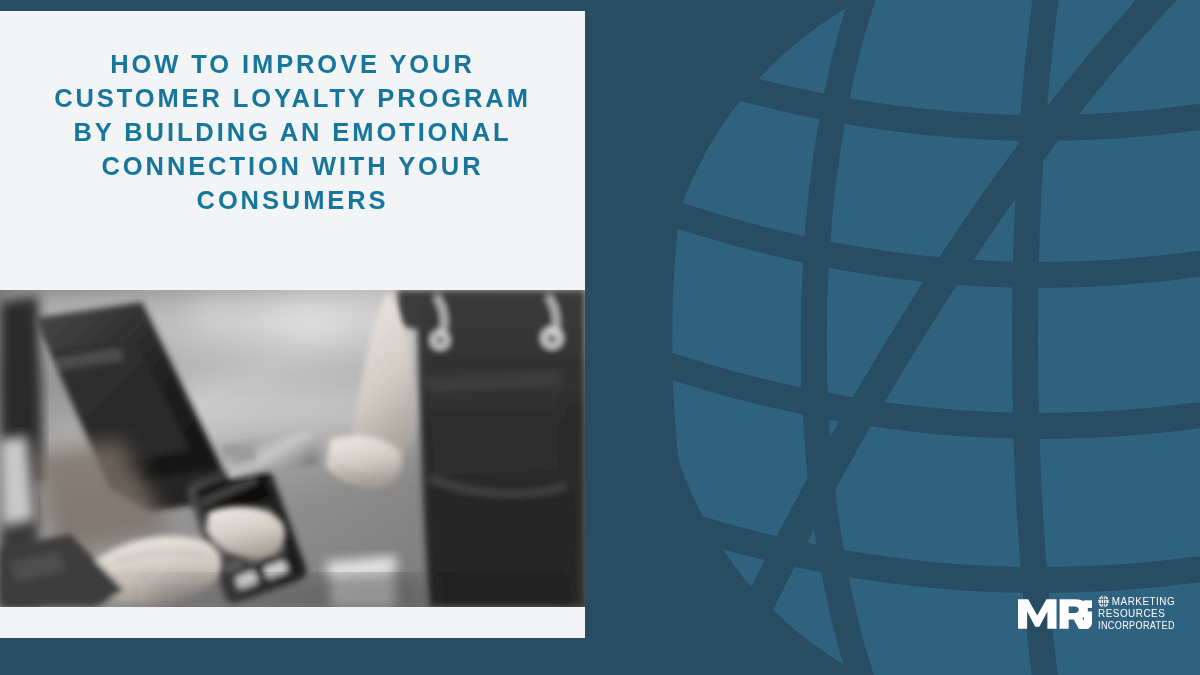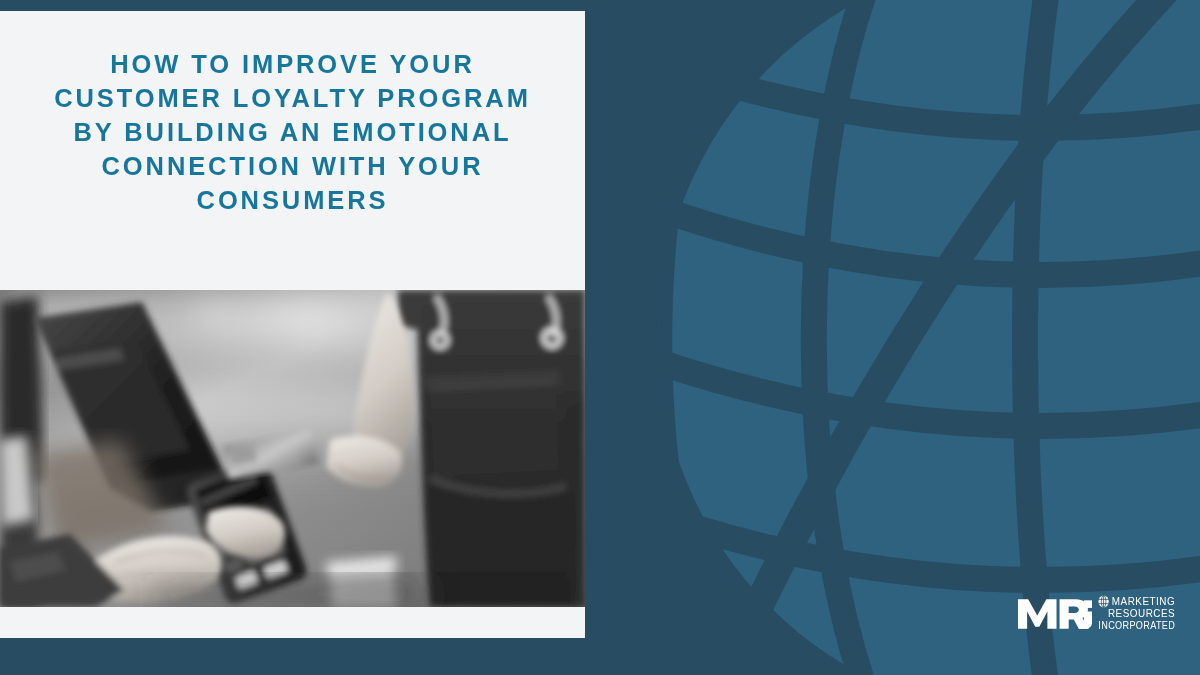--- a/index.html
+++ b/index.html
@@ -117,21 +117,20 @@
 
   
   .logo {
     position: absolute;
     right: 12px;
     bottom: 42px;
     display: flex;
     align-items: center;
     gap: 5px;
     height: 40px;
-    text-align: right;
   }
   .logo-mark {
     display: block;
     height: 34px;
     width: 76px;
   }
   .logo-globe {
     display: block;
     width: 13px;
     height: 13px;

